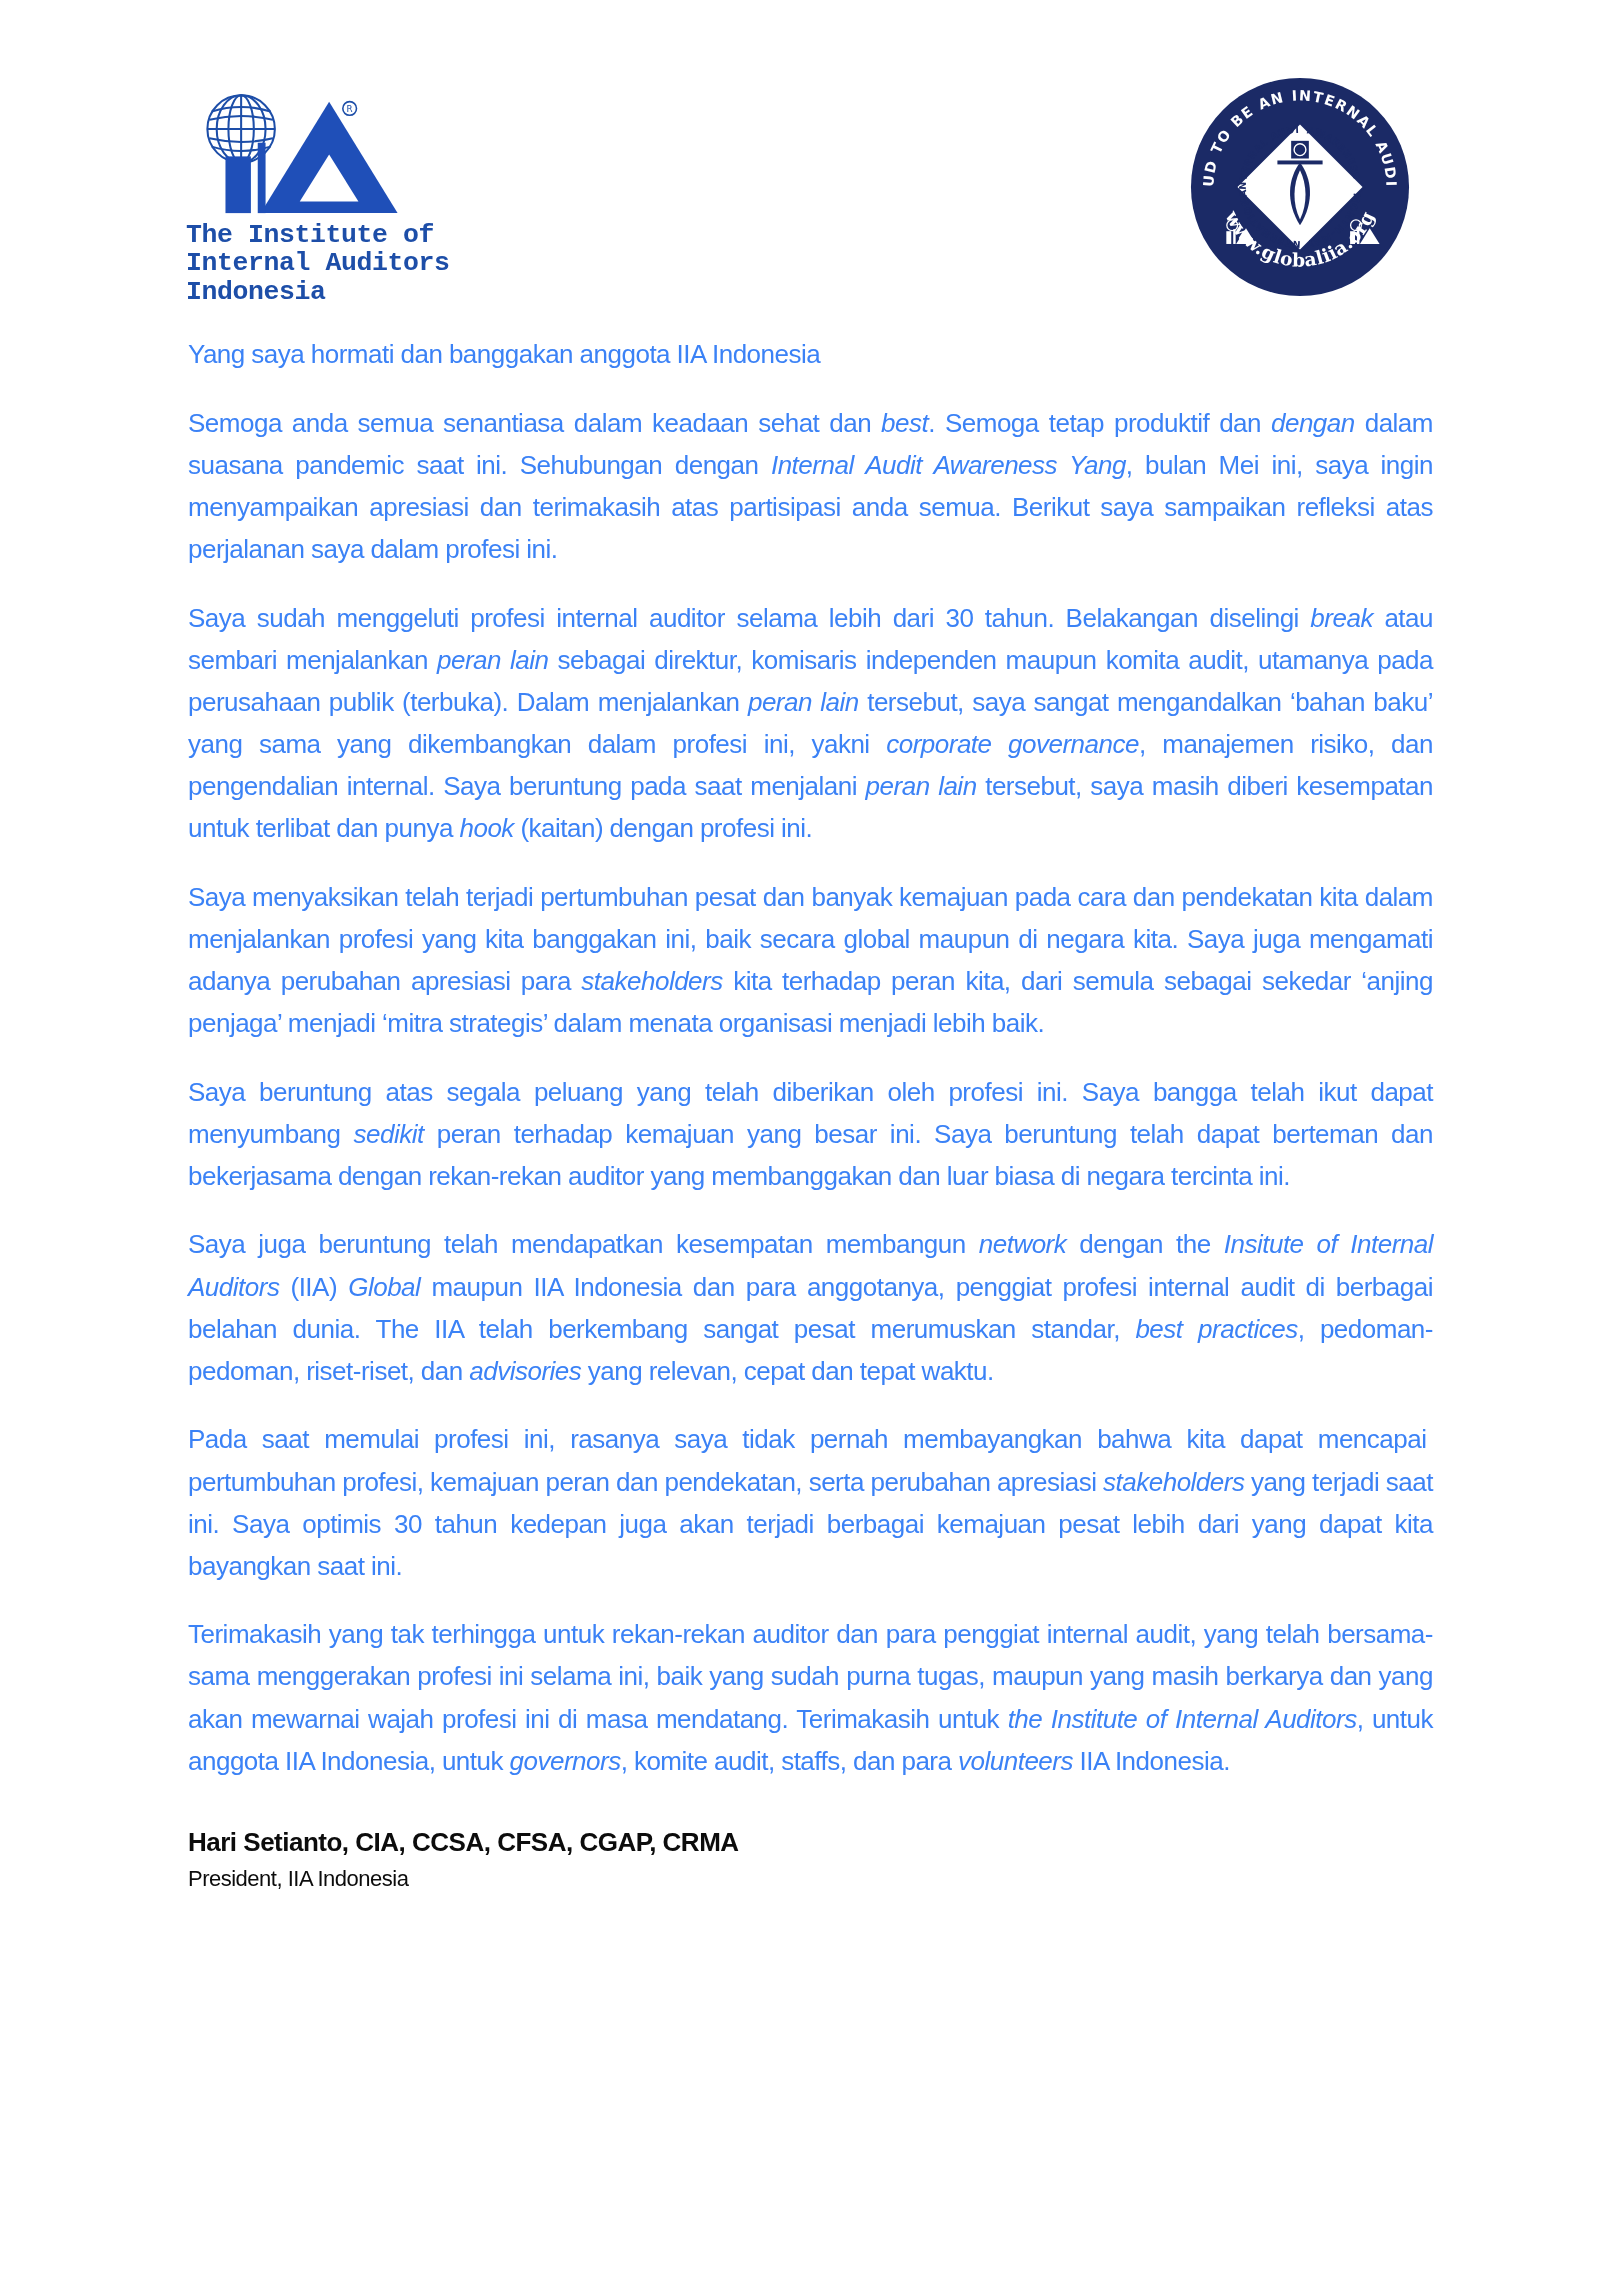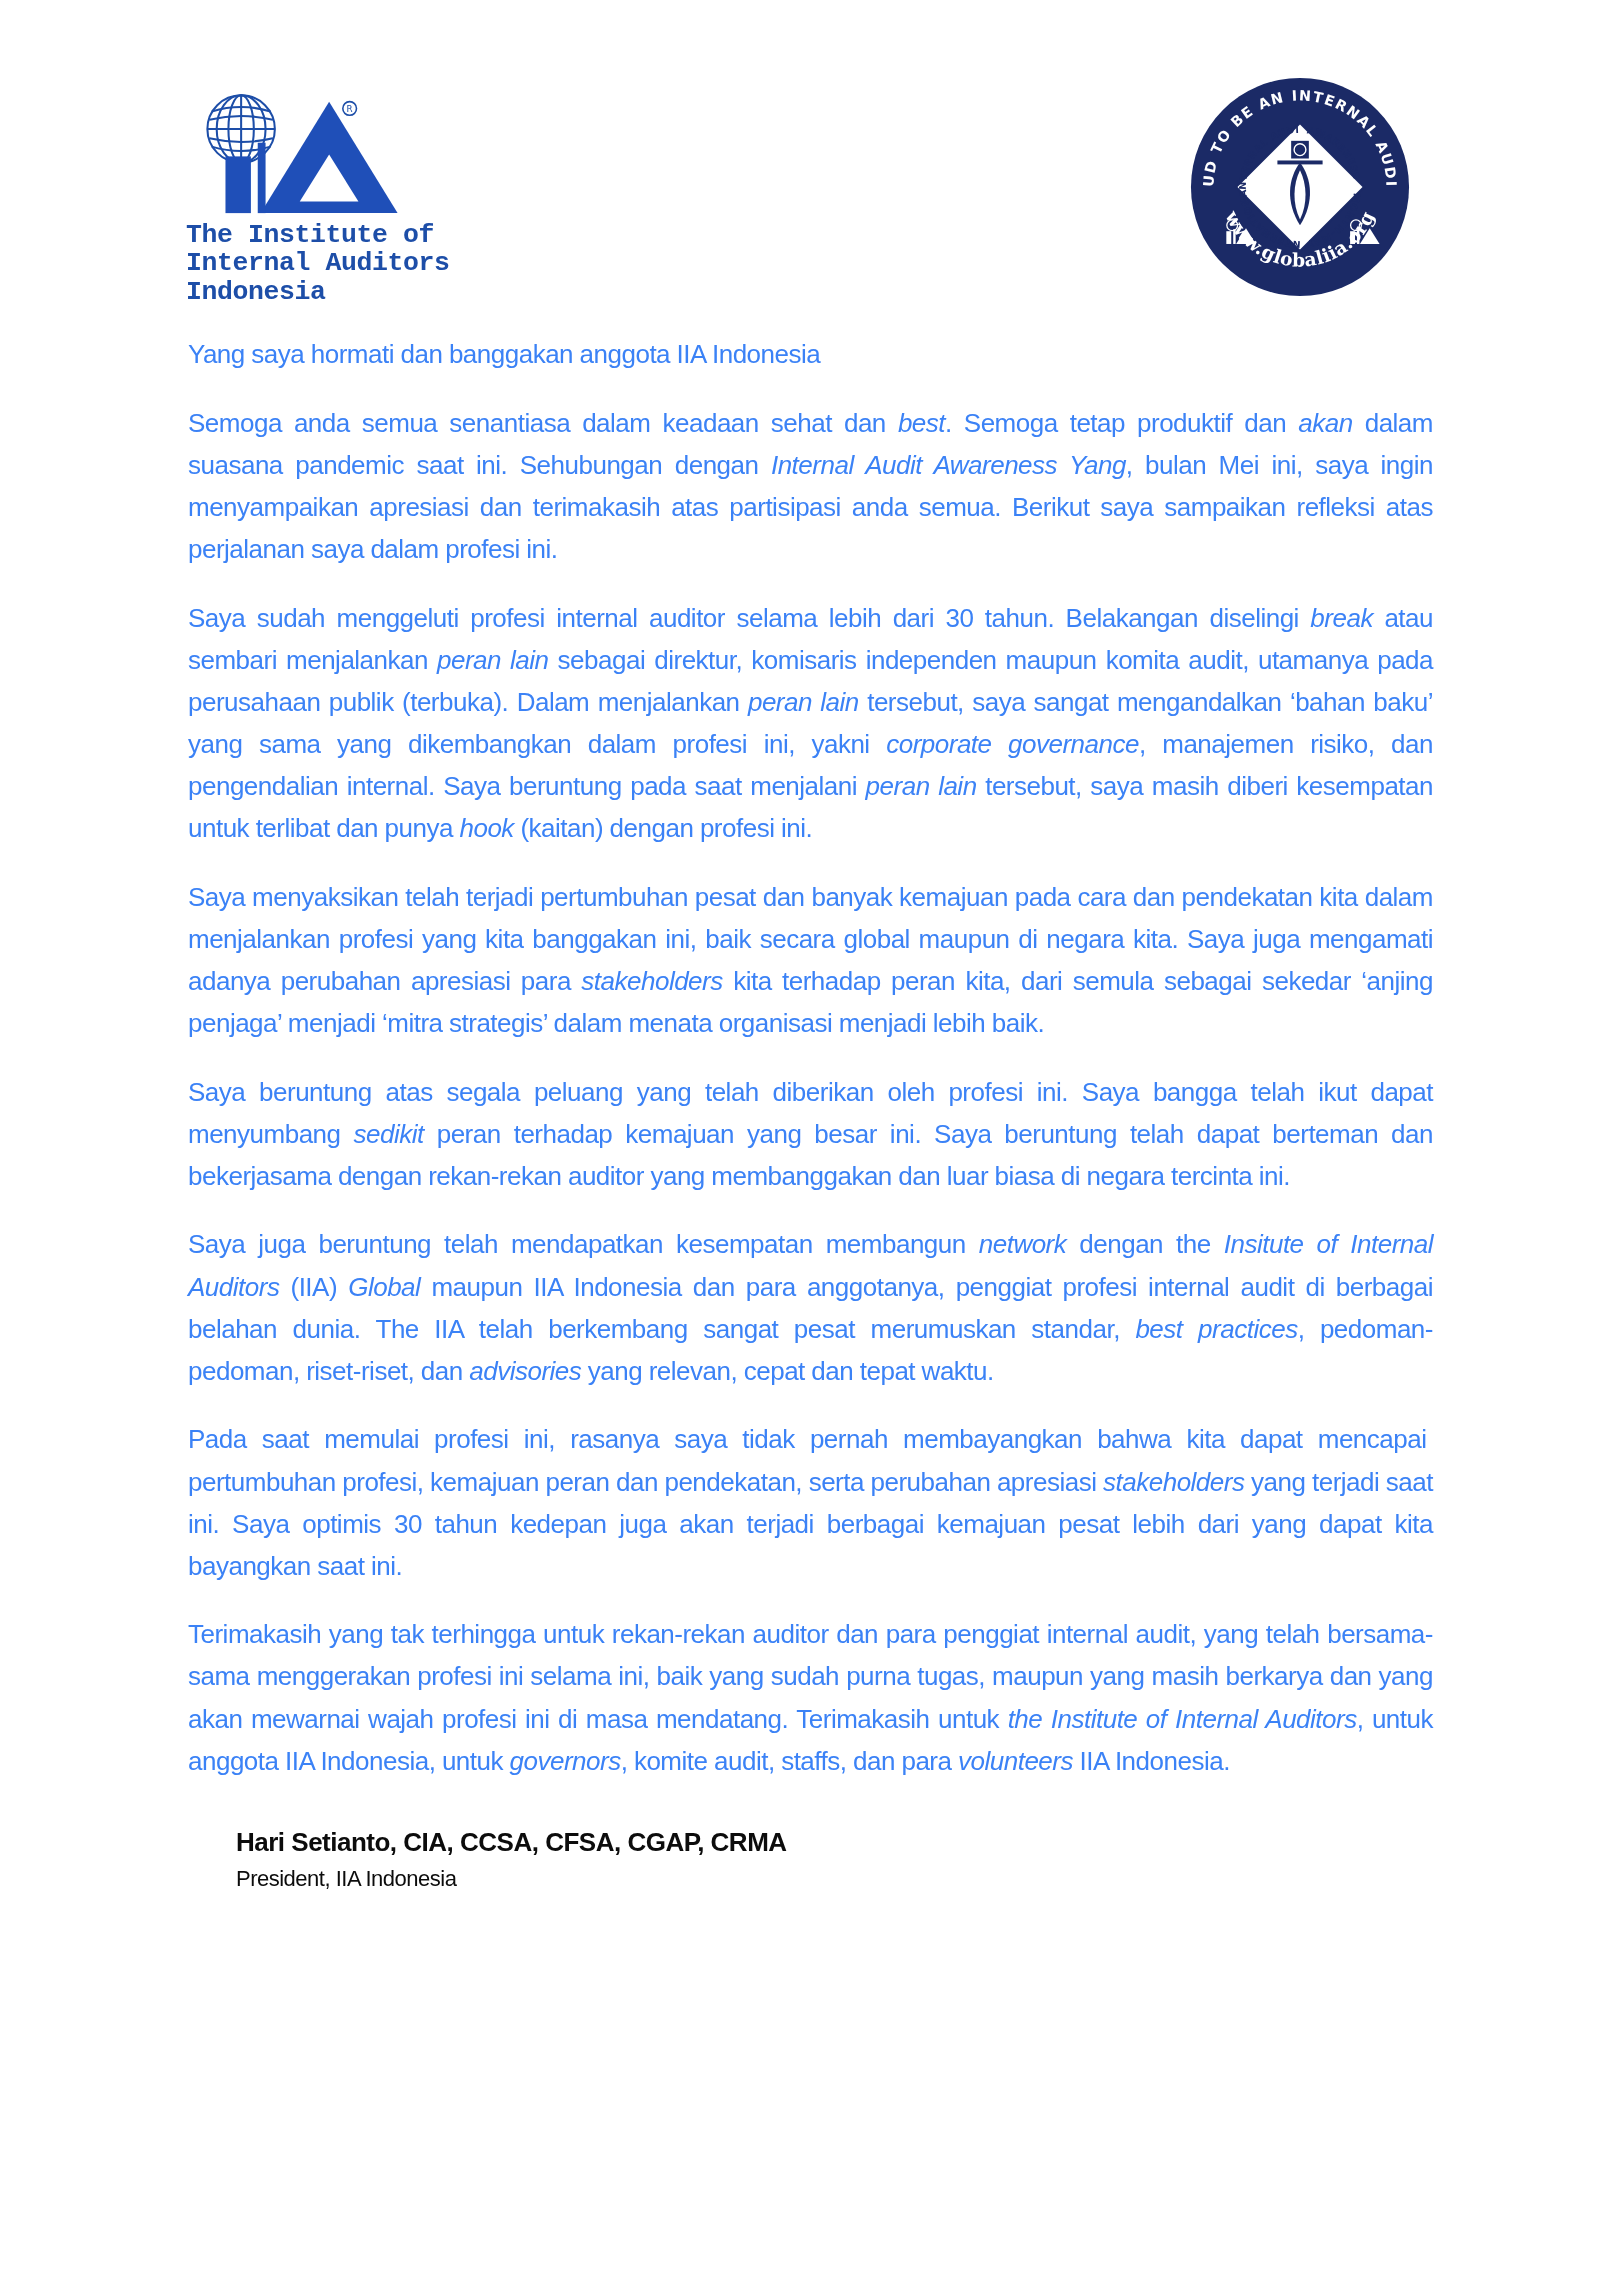--- a/index.html
+++ b/index.html
@@ -83,21 +83,20 @@
     color: #3b82f6;
   }
   .para.no-justify { text-align: left; }
 
   .para em {
     font-style: italic;
   }
 
   .sig {
     margin-top: 41px;
-    margin-left: 48px;
   }
   .sig-name {
     font-size: 26px;
     font-weight: bold;
     line-height: 1.5;
     letter-spacing: -0.5px;
     color: #0c0c0c;
   }
   .sig-role {
     font-size: 22px;
@@ -209,21 +208,21 @@
           <path d="M184 155 L194 171 L174 171 Z" fill="#ffffff"></path>
         </g>
       </svg>
     </div>
   </div>
 
   <div class="content">
 
     <p class="para no-justify">Yang saya hormati dan banggakan anggota IIA Indonesia</p>
 
-    <p class="para">Semoga anda semua senantiasa dalam keadaan sehat dan <em>best</em>. Semoga tetap produktif dan <em>akan</em> dalam suasana pandemic saat ini. Sehubungan dengan <em>Internal Audit Awareness Yang</em>, bulan Mei ini, saya ingin menyampaikan apresiasi dan terimakasih atas partisipasi anda semua. Berikut saya sampaikan refleksi atas perjalanan saya dalam profesi ini.</p>
+    <p class="para">Semoga anda semua senantiasa dalam keadaan sehat dan <em>best</em>. Semoga tetap produktif dan <em>dengan</em> dalam suasana pandemic saat ini. Sehubungan dengan <em>Internal Audit Awareness Yang</em>, bulan Mei ini, saya ingin menyampaikan apresiasi dan terimakasih atas partisipasi anda semua. Berikut saya sampaikan refleksi atas perjalanan saya dalam profesi ini.</p>
     <p class="para">Saya sudah menggeluti profesi internal auditor selama lebih dari 30 tahun. Belakangan diselingi <em>break</em> atau sembari menjalankan <em>peran lain</em> sebagai direktur, komisaris independen maupun komita audit, utamanya pada perusahaan publik (terbuka). Dalam menjalankan <em>peran lain</em> tersebut, saya sangat mengandalkan ‘bahan baku’ yang sama yang dikembangkan dalam profesi ini, yakni <em>corporate governance</em>, manajemen risiko, dan pengendalian internal. Saya beruntung pada saat menjalani <em>peran lain</em> tersebut, saya masih diberi kesempatan untuk terlibat dan punya <em>hook</em> (kaitan) dengan profesi ini.</p>
     <p class="para">Saya menyaksikan telah terjadi pertumbuhan pesat dan banyak kemajuan pada cara dan pendekatan kita dalam menjalankan profesi yang kita banggakan ini, baik secara global maupun di negara kita. Saya juga mengamati adanya perubahan apresiasi para <em>stakeholders</em> kita terhadap peran kita, dari semula sebagai sekedar ‘anjing penjaga’ menjadi ‘mitra strategis’ dalam menata organisasi menjadi lebih baik.</p>
     <p class="para">Saya beruntung atas segala peluang yang telah diberikan oleh profesi ini. Saya bangga telah ikut dapat menyumbang <em>sedikit</em> peran terhadap kemajuan yang besar ini. Saya beruntung telah dapat berteman dan bekerjasama dengan rekan-rekan auditor yang membanggakan dan luar biasa di negara tercinta ini.</p>
     <p class="para">Saya juga beruntung telah mendapatkan kesempatan membangun <em>network</em> dengan the <em>Insitute of Internal Auditors</em> (IIA) <em>Global</em> maupun IIA Indonesia dan para anggotanya, penggiat profesi internal audit di berbagai belahan dunia. The IIA telah berkembang sangat pesat merumuskan standar, <em>best practices</em>, pedoman-pedoman, riset-riset, dan <em>advisories</em> yang relevan, cepat dan tepat waktu.</p>
     <p class="para">Pada saat memulai profesi ini, rasanya saya tidak pernah membayangkan bahwa kita dapat mencapai&nbsp; pertumbuhan profesi, kemajuan peran dan pendekatan, serta perubahan apresiasi <em>stakeholders</em> yang terjadi saat ini. Saya optimis 30 tahun kedepan juga akan terjadi berbagai kemajuan pesat lebih dari yang dapat kita bayangkan saat ini.</p>
     <p class="para">Terimakasih yang tak terhingga untuk rekan-rekan auditor dan para penggiat internal audit, yang telah bersama-sama menggerakan profesi ini selama ini, baik yang sudah purna tugas, maupun yang masih berkarya dan yang akan mewarnai wajah profesi ini di masa mendatang. Terimakasih untuk <em>the Institute of Internal Auditors</em>, untuk anggota IIA Indonesia, untuk <em>governors</em>, komite audit, staffs, dan para <em>volunteers</em> IIA Indonesia.</p>
 
 
     <div class="sig">
       <div class="sig-name">Hari Setianto, CIA, CCSA, CFSA, CGAP, CRMA</div>

